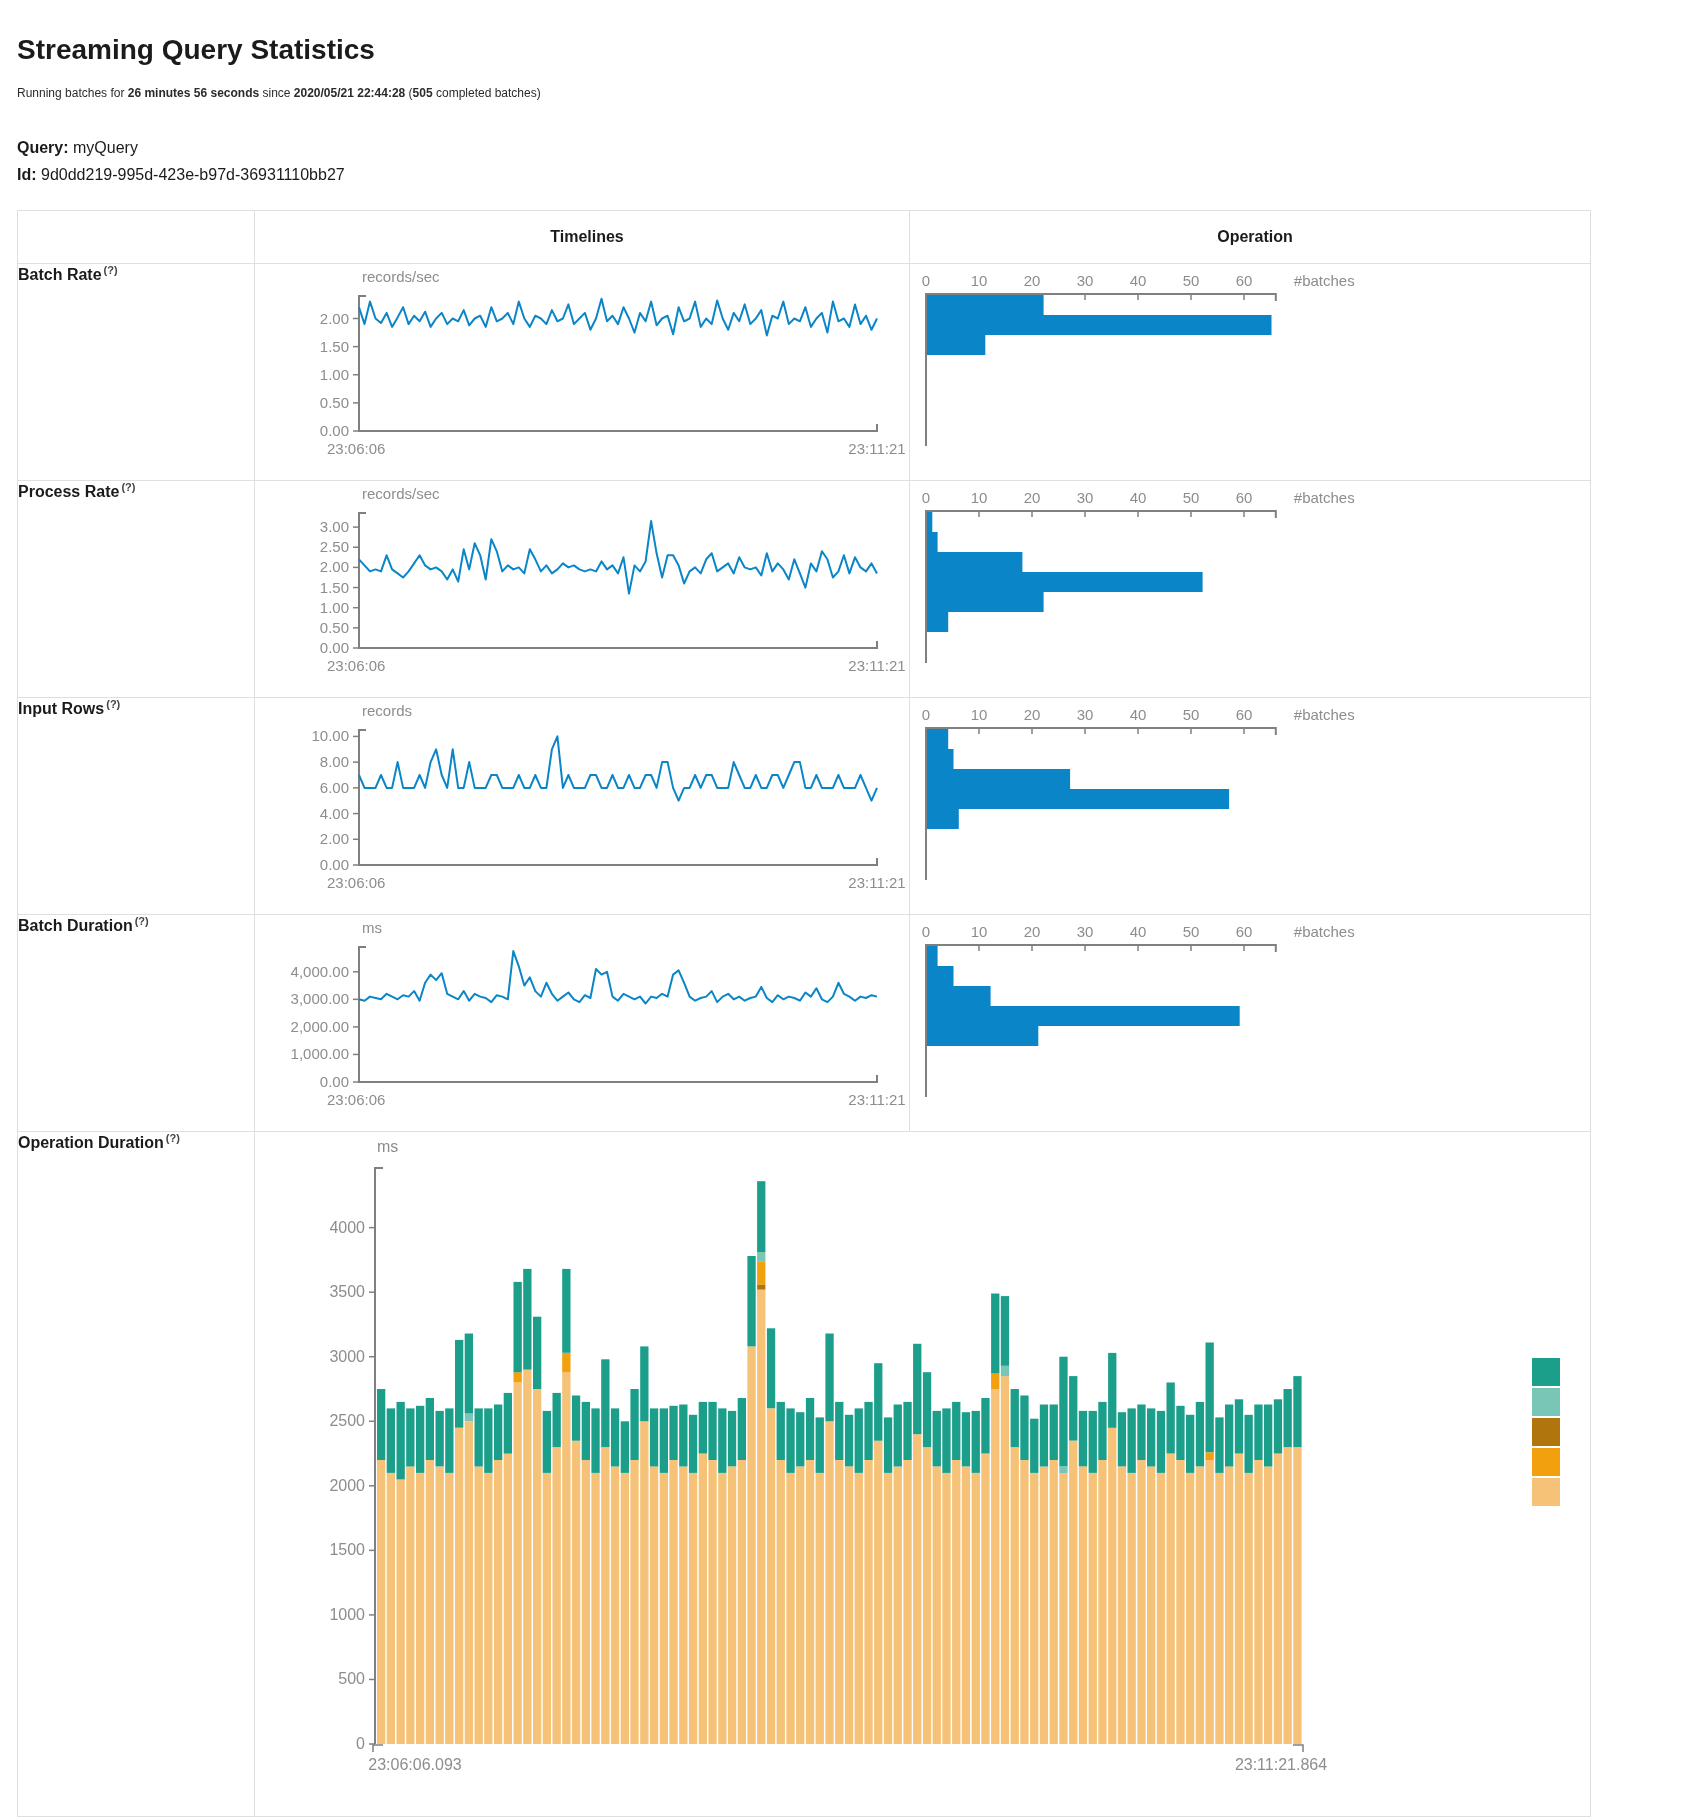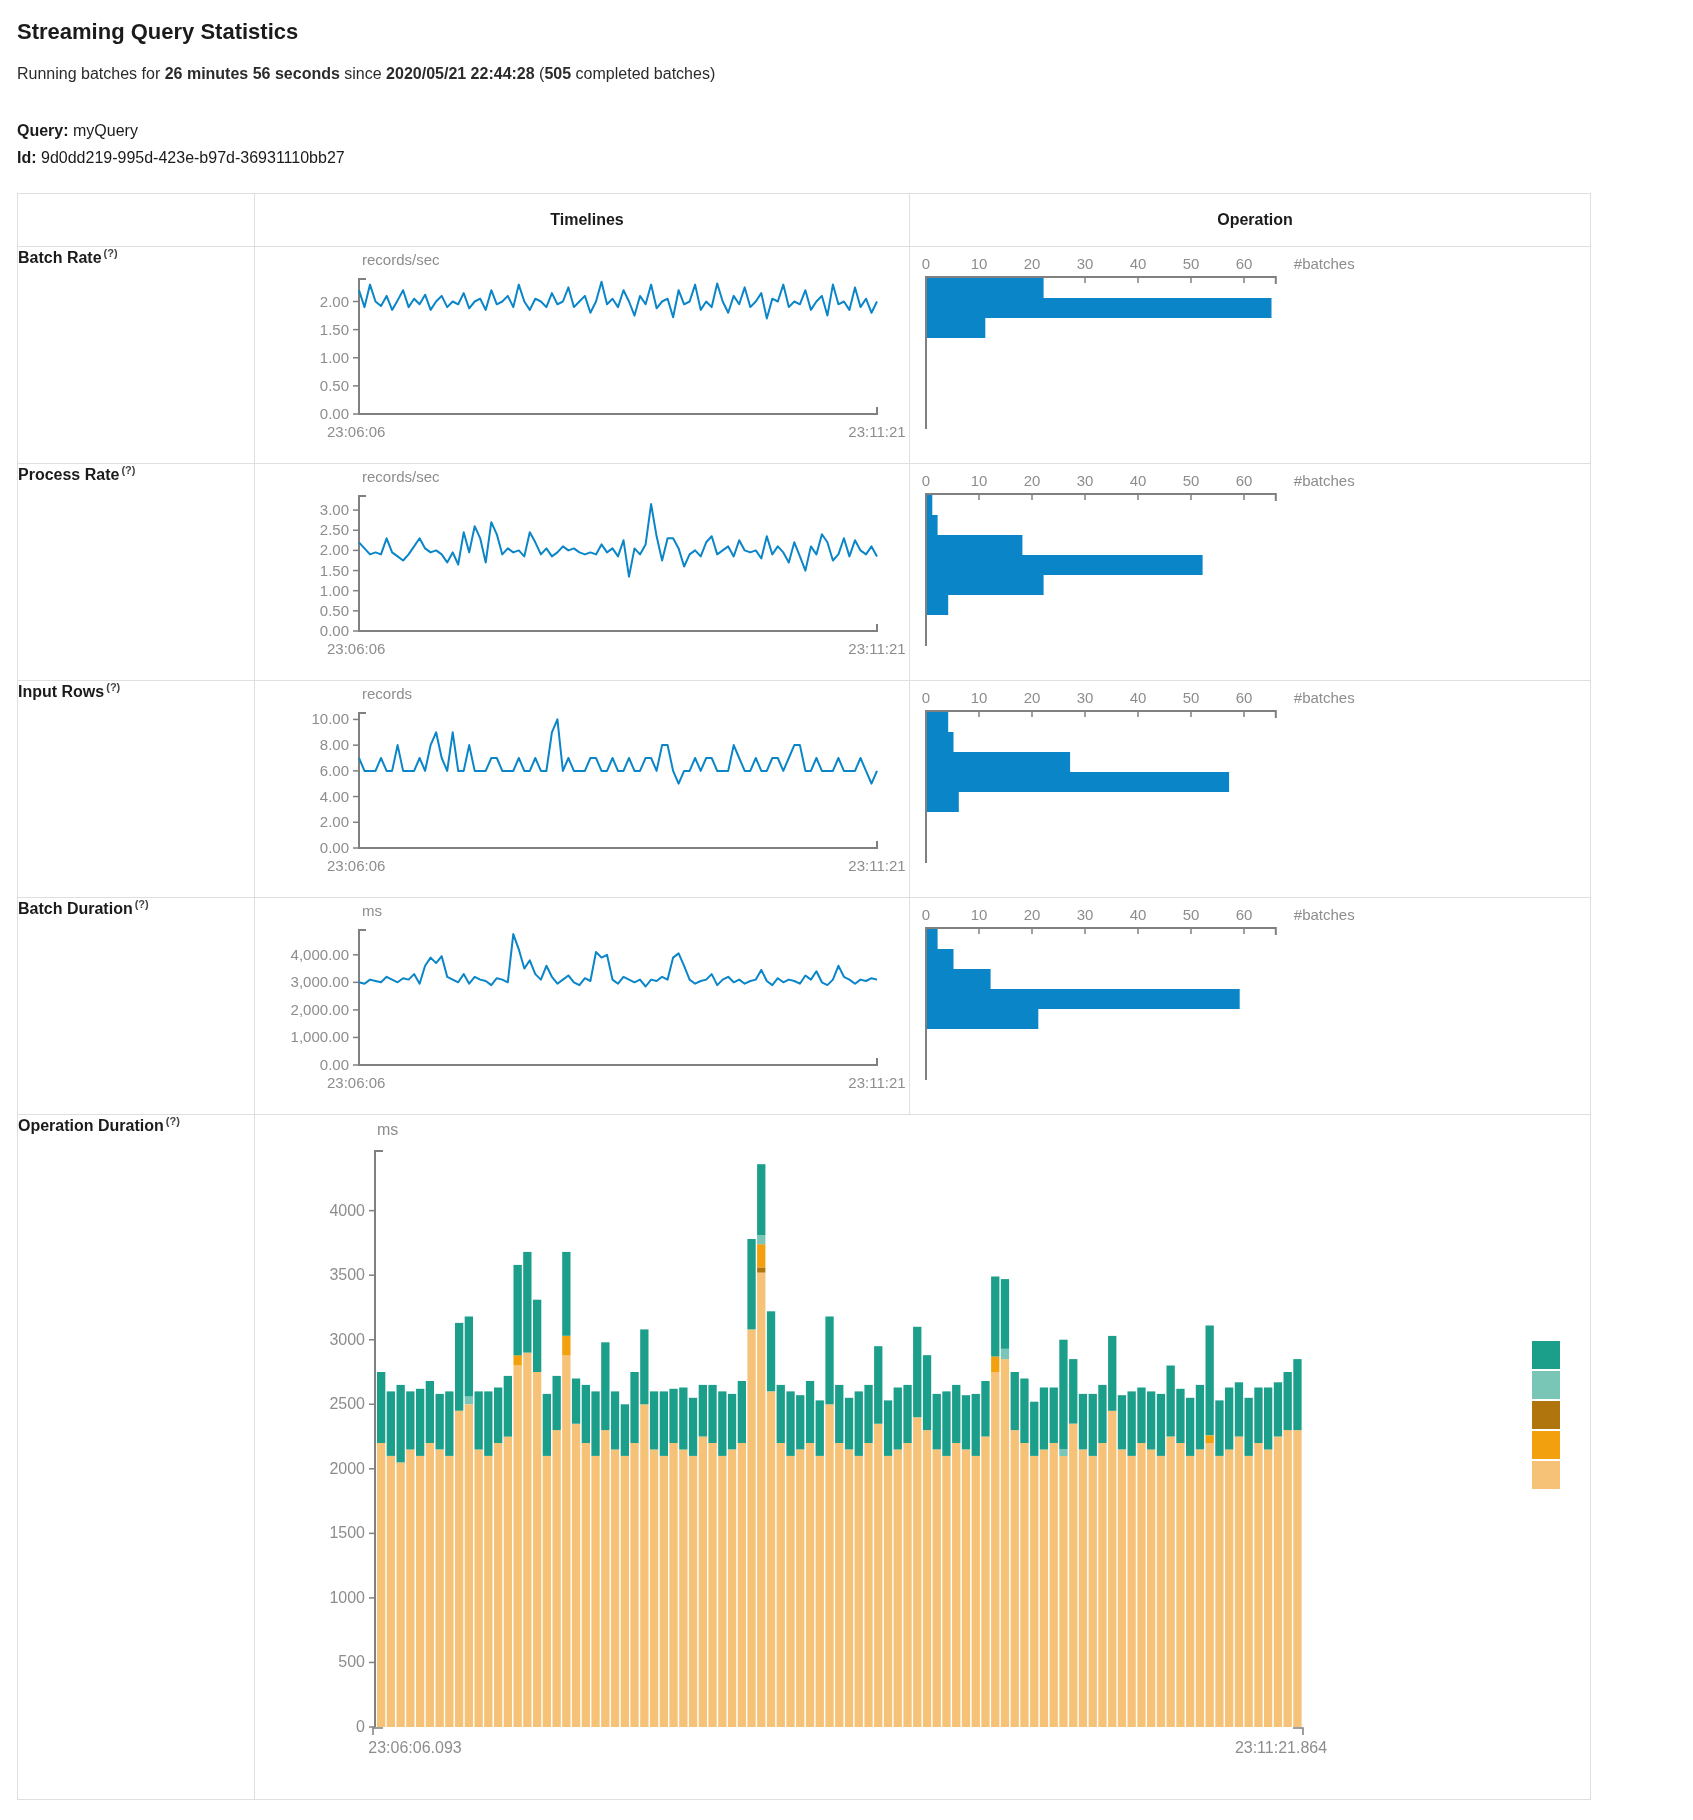--- a/index.html
+++ b/index.html
@@ -1,19 +1,19 @@
 <!DOCTYPE html>
 <html><head>
 <meta charset="utf-8">
 <style>
   html,body{margin:0;padding:0;background:#fff;color:#1b1b1b;
     font-family:"Liberation Sans","DejaVu Sans",sans-serif;}
   .page{width:1693px;min-height:1820px;box-sizing:border-box;padding:12px 0 0 17px;}
-  h1{font-size:22px;font-weight:bold;margin:7px 0 20px 0;letter-spacing:0;}
-  .subtitle{font-size:16px;color:#2b2b2b;margin:0 0 34px 0;}
+  h1{font-size:28px;font-weight:bold;margin:22px 0 20px 0;letter-spacing:0;}
+  .subtitle{font-size:12px;color:#2b2b2b;margin:0 0 34px 0;}
   .subtitle b{font-weight:bold;}
   .qinfo{font-size:16px;line-height:27px;margin-bottom:22px;}
   .qinfo b{font-weight:bold;}
   table.stats{border-collapse:collapse;table-layout:fixed;width:1573px;margin-top:8px;}
   table.stats th, table.stats td{border:1px solid #dfdfdf;padding:0;vertical-align:top;}
   table.stats th{height:52px;text-align:center;font-size:16px;font-weight:bold;
     padding-left:10px;vertical-align:middle;color:#1b1b1b;}
   .col-label{width:237px;}
   .col-tl{width:655px;}
   .col-hist{width:681px;}

